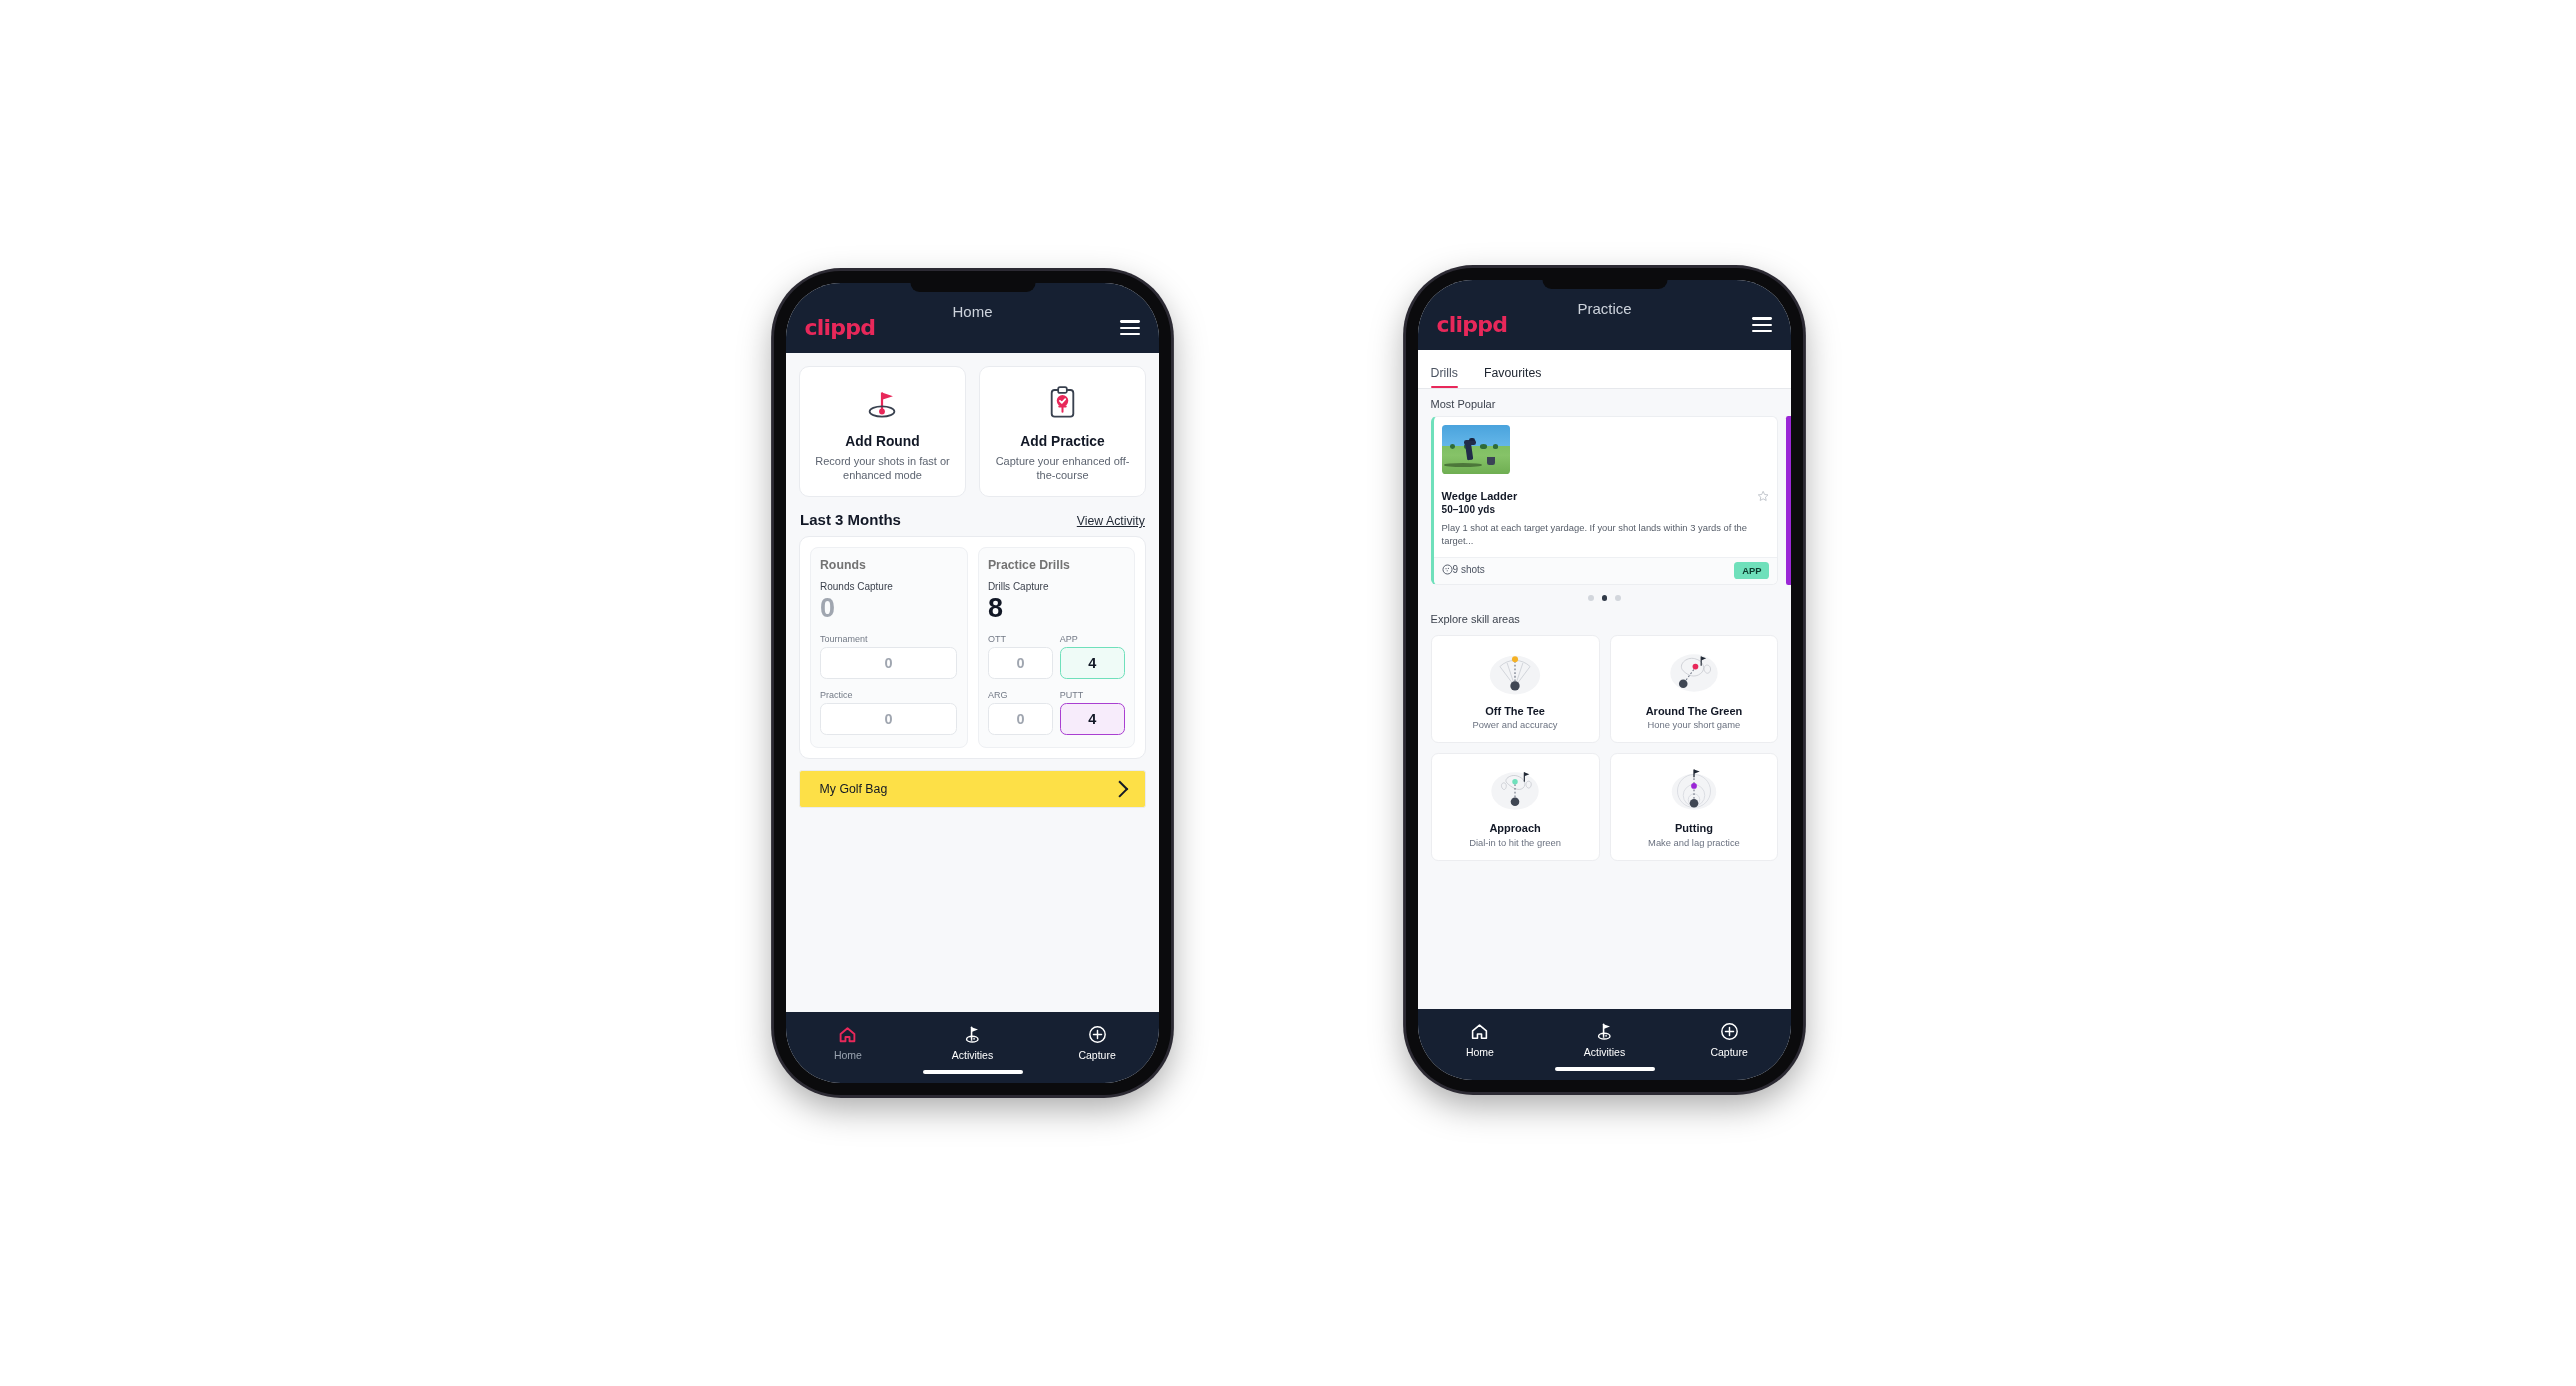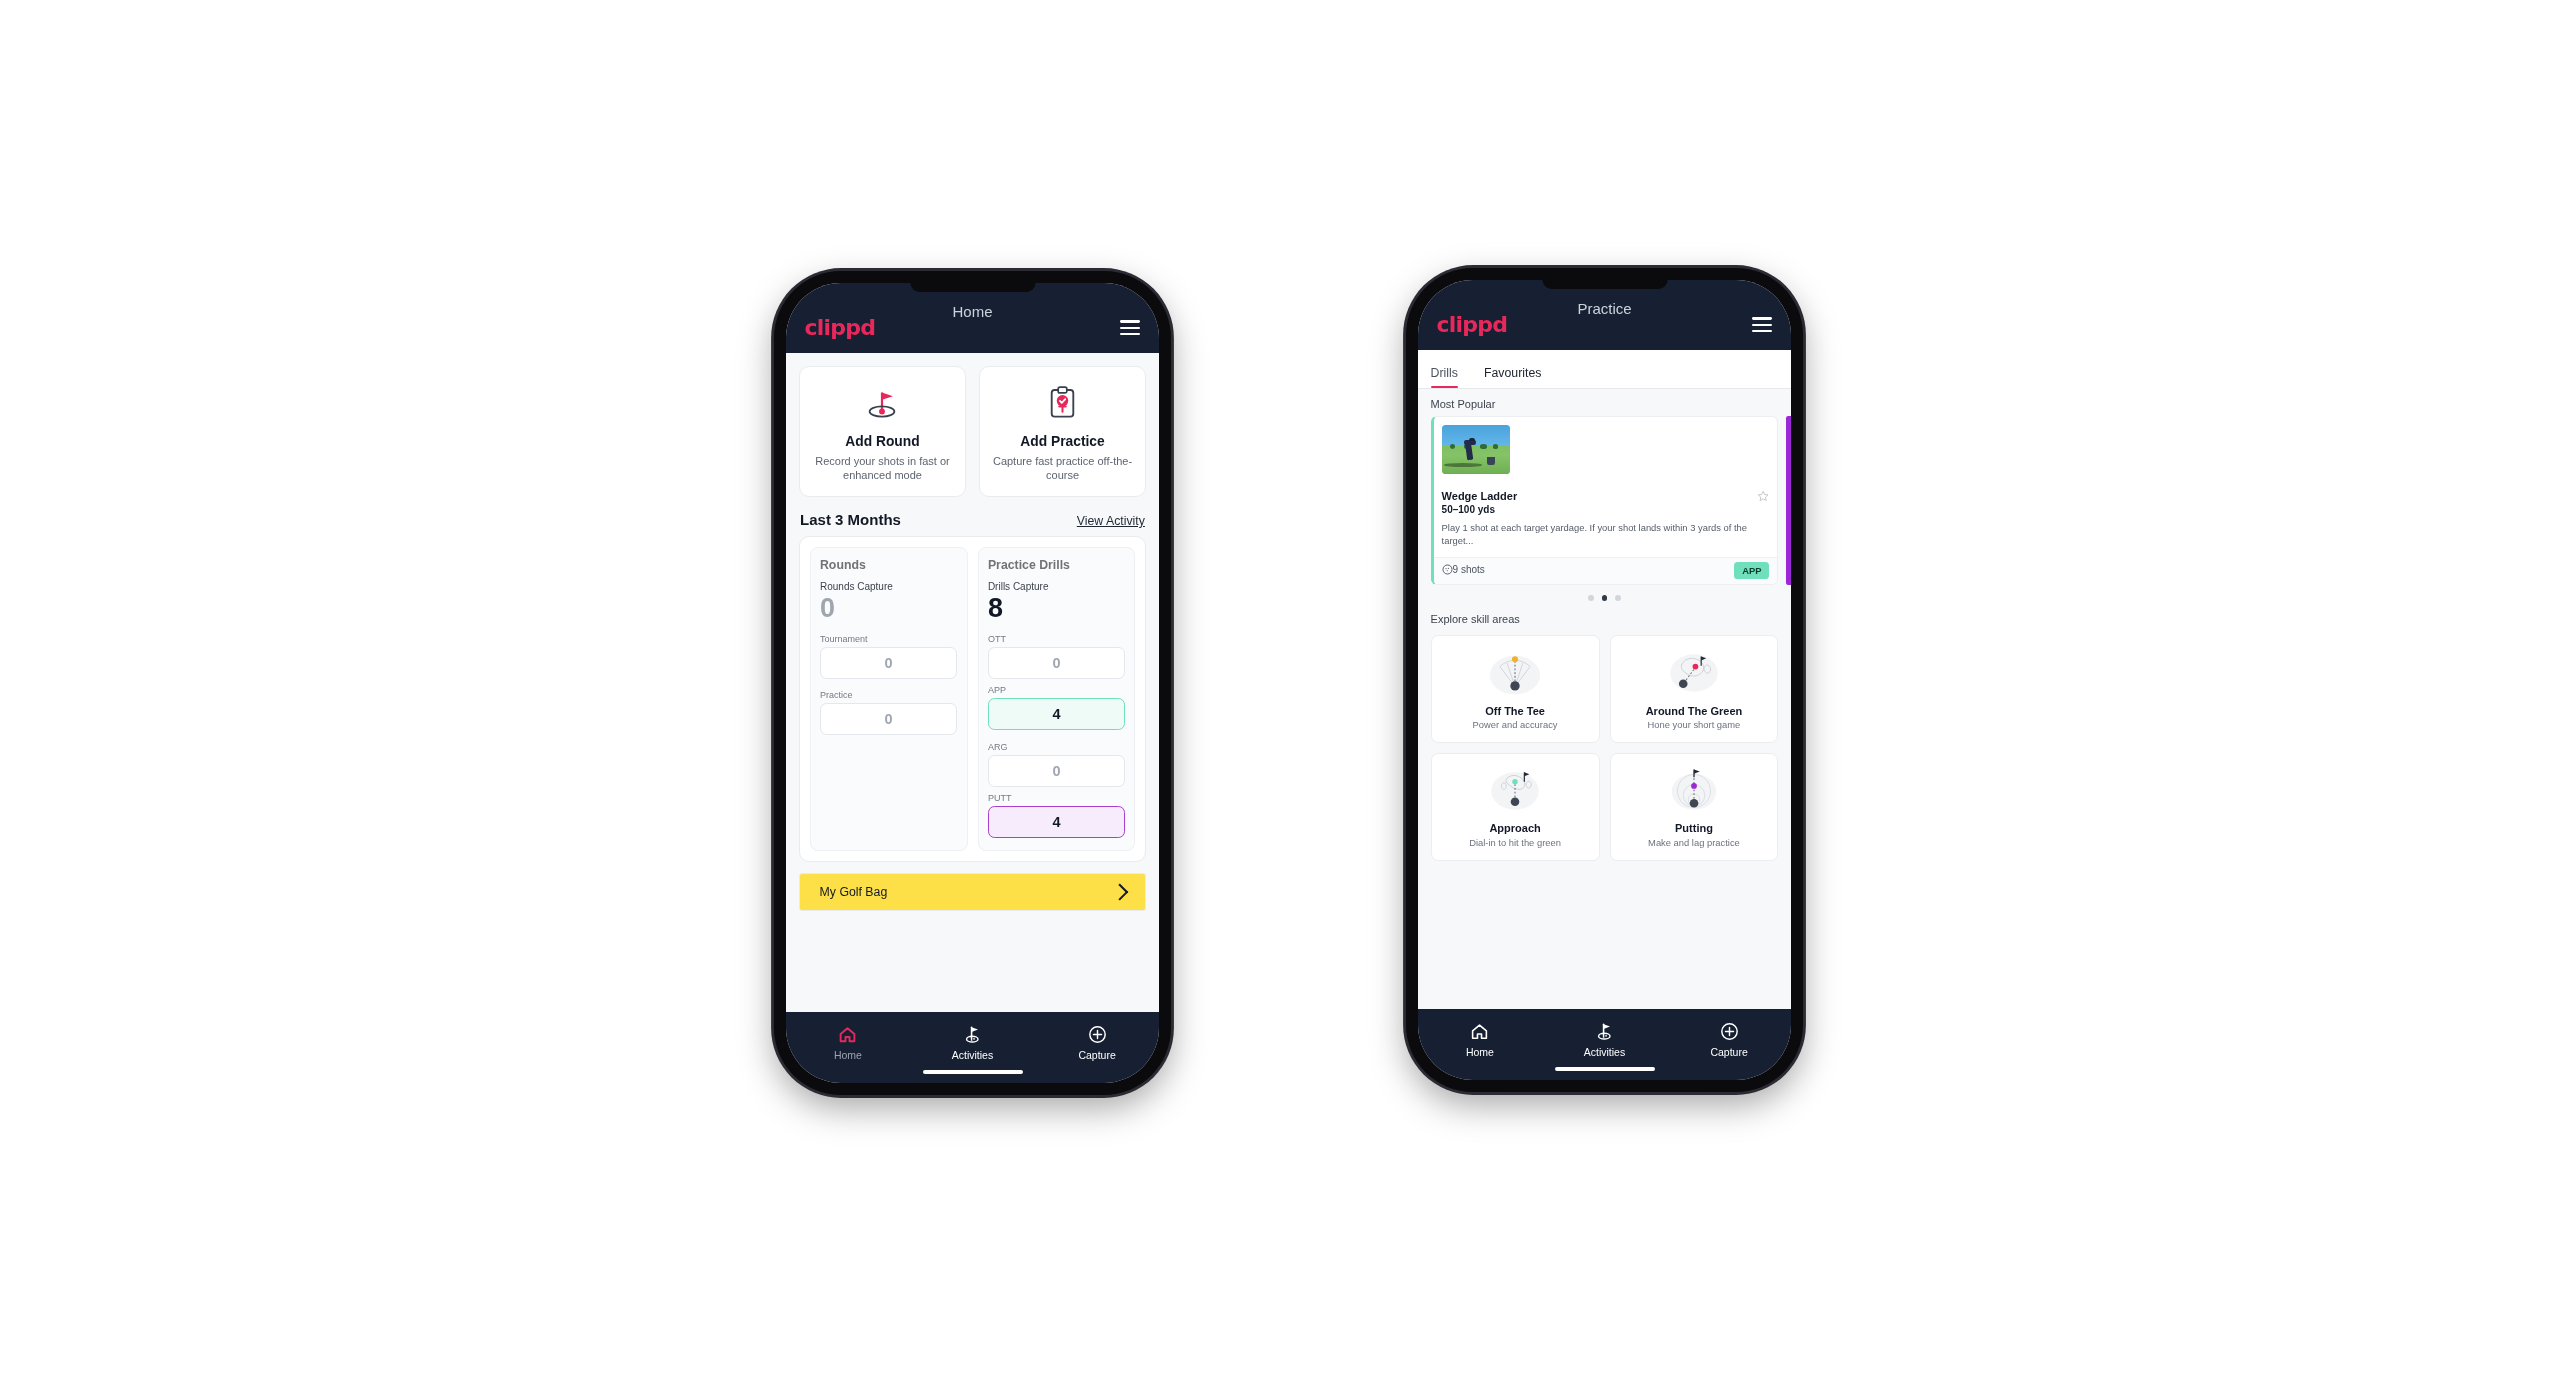--- a/index.html
+++ b/index.html
@@ -105,21 +105,21 @@
   .mini-label { font-size: 9px; color: #737a86; margin-bottom: 2.9px; }
   .mini-box {
     border: 0.7px solid #e4e7eb; border-radius: 6.5px; background: #fff;
     height: 32px; display: flex; align-items: center; justify-content: center;
     font-size: 14.5px; font-weight: 600; color: #a0a6b0;
   }
   .mini-box.filled { color: #121826; }
   .mini-box.app { border-color: #6fe0bb; background: #effbf7; }
   .mini-box.putt { border-color: #a93fd1; background: #f7ecfb; }
   .one-up { margin-top: 11.6px; }
-  .grid2 { display: grid; grid-template-columns: 1fr; gap: 6.5px; }
+  .grid2 { display: grid; grid-template-columns: 1fr 1fr; gap: 6.5px; }
 
   .bag-row {
     margin: 11px 13px 0; background: #fde047; border: 0.7px solid #e9ebef;
     border-radius: 3px; height: 38px; padding: 0 20px;
     display: flex; align-items: center; justify-content: space-between;
   }
   .bag-label { font-size: 12.3px; color: #121826; }
   .chev { width: 11.6px; height: 11.6px; border-right: 2.2px solid #121826; border-top: 2.2px solid #121826; transform: rotate(45deg); }
 
   
@@ -245,21 +245,21 @@
             <div class="quick-icon">
               <svg width="35" height="36" viewBox="0 0 48 50">
                 <rect x="9" y="7" width="30" height="37" rx="4" fill="none" stroke="#39414f" stroke-width="2.6"></rect>
                 <rect x="18" y="3" width="12" height="8" rx="2.4" fill="#fff" stroke="#39414f" stroke-width="2.4"></rect>
                 <circle cx="24" cy="22" r="8" fill="#e8285a"></circle>
                 <path d="M20.4 22.2 L23 24.8 L27.8 19.6" stroke="#fff" stroke-width="2.4" fill="none" stroke-linecap="round" stroke-linejoin="round"></path>
                 <path d="M24 30 L24 37 M19.5 30 L28.5 30" stroke="#e8285a" stroke-width="2.8" stroke-linecap="round"></path>
               </svg>
             </div>
             <div class="quick-title">Add Practice</div>
-            <div class="quick-sub">Capture fast practice off-the-course</div>
+            <div class="quick-sub">Capture your enhanced off-the-course</div>
           </div>
         </div>
 
         <div class="section-row">
           <div class="section-title">Last 3 Months</div>
           <a class="section-link" href="#">View Activity</a>
         </div>
 
         <div class="stats-card">
 

